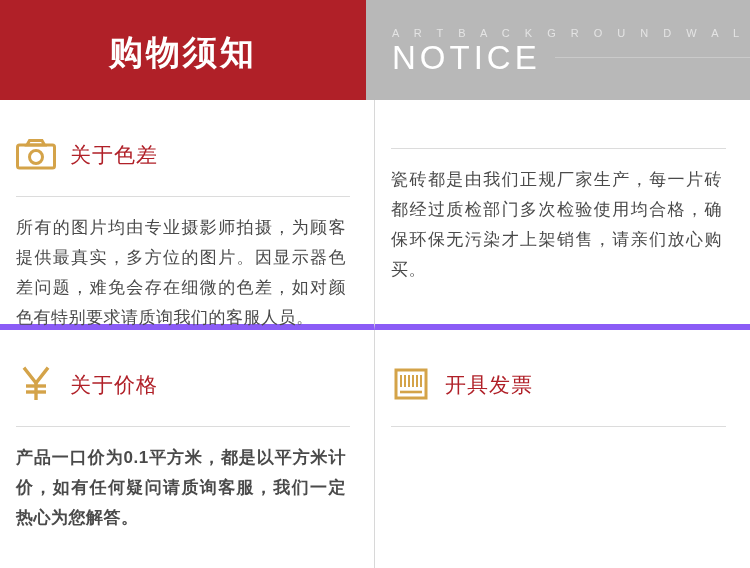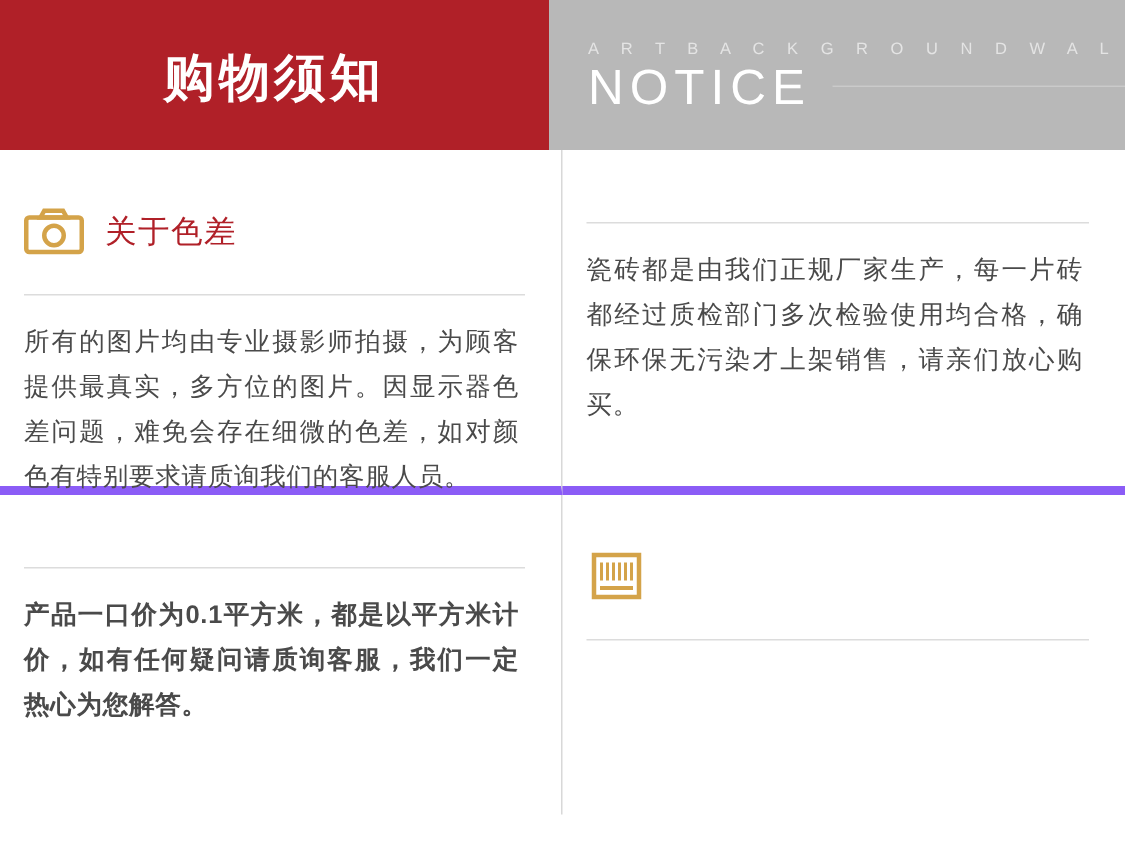--- a/index.html
+++ b/index.html
@@ -175,36 +175,48 @@
       <div class="divider"></div>
       <div class="cell-body">所有的图片均由专业摄影师拍摄，为顾客提供最真实，多方位的图片。因显示器色差问题，难免会存在细微的色差，如对颜色有特别要求请质询我们的客服人员。</div>
     </div>
 
     <div class="cell top">
       <div class="divider"></div>
       <div class="cell-body">瓷砖都是由我们正规厂家生产，每一片砖都经过质检部门多次检验使用均合格，确保环保无污染才上架销售，请亲们放心购买。</div>
     </div>
 
     <div class="cell left bottom">
+      <div class="cell-head">
+        <span class="cell-icon">
+          <svg width="34" height="38" viewBox="0 0 34 38" aria-hidden="true">
+            <path d="M6 4 L17 18 L28 4" fill="none" stroke="#d4a349" stroke-width="3.4" stroke-linecap="square"></path>
+            <line x1="17" y1="18" x2="17" y2="35" stroke="#d4a349" stroke-width="3.4"></line>
+            <line x1="7" y1="21" x2="27" y2="21" stroke="#d4a349" stroke-width="3.4"></line>
+            <line x1="7" y1="27" x2="27" y2="27" stroke="#d4a349" stroke-width="3.4"></line>
+          </svg>
+        </span>
+        <span class="cell-title">关于价格</span>
+      </div>
       <div class="divider"></div>
       <div class="cell-body">产品一口价为0.1平方米，都是以平方米计价，如有任何疑问请质询客服，我们一定热心为您解答。</div>
     </div>
 
     <div class="cell bottom">
       <div class="cell-head">
         <span class="cell-icon">
           <svg width="36" height="38" viewBox="0 0 36 38" aria-hidden="true">
             <rect x="3" y="5" width="30" height="28" fill="none" stroke="#d4a349" stroke-width="3"></rect>
             <line x1="8" y1="10" x2="8" y2="22" stroke="#d4a349" stroke-width="2"></line>
             <line x1="12" y1="10" x2="12" y2="22" stroke="#d4a349" stroke-width="2"></line>
             <line x1="16" y1="10" x2="16" y2="22" stroke="#d4a349" stroke-width="2"></line>
             <line x1="20" y1="10" x2="20" y2="22" stroke="#d4a349" stroke-width="2"></line>
             <line x1="24" y1="10" x2="24" y2="22" stroke="#d4a349" stroke-width="2"></line>
             <line x1="28" y1="10" x2="28" y2="22" stroke="#d4a349" stroke-width="2"></line>
             <line x1="7" y1="27" x2="29" y2="27" stroke="#d4a349" stroke-width="2.6"></line>
           </svg>
         </span>
+        <span class="cell-title">开具发票</span>
       </div>
       <div class="divider"></div>
     </div>
 
   </div>
 </div>
 
 </body></html>

